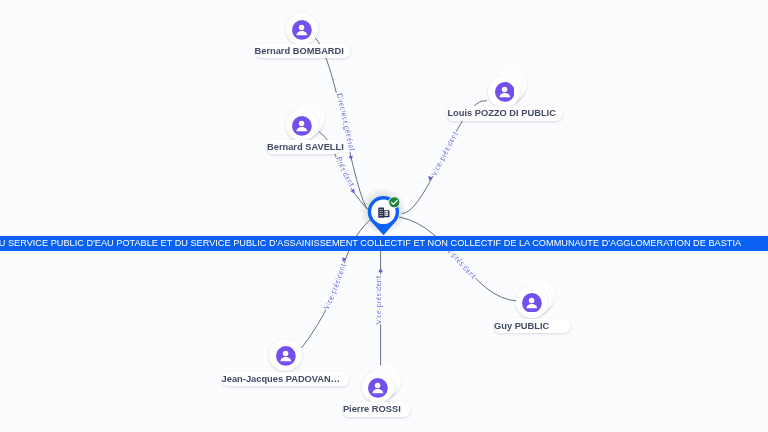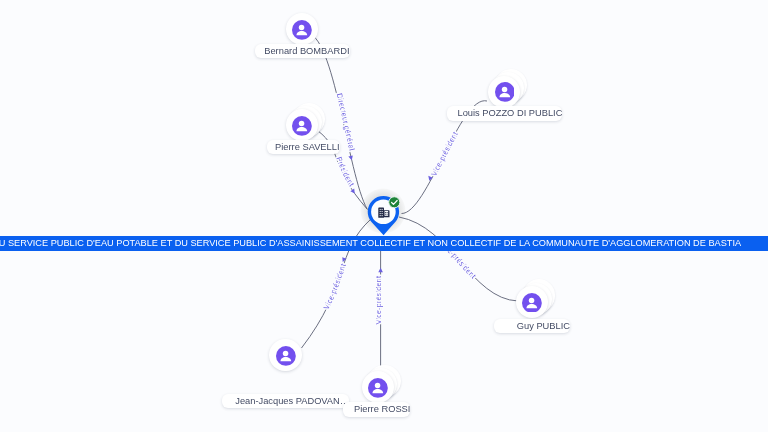--- a/index.html
+++ b/index.html
@@ -14,21 +14,21 @@
   .earrow{fill:#6b5fe0;}
 
   
   .pnode{position:absolute;}
   .stack{position:absolute;border-radius:50%;background:#ffffff;
          box-shadow:0 1px 2px rgba(40,50,80,.16);}
   .disc{position:absolute;border-radius:50%;background:#fff;
         box-shadow:0 1px 3px rgba(40,50,80,.18);}
   .plabel{position:absolute;background:#fff;border-radius:6px;
           box-shadow:0 1px 3px rgba(40,50,80,.16);
-          color:#434b64;white-space:nowrap;text-align:right;}
+          color:#434b64;white-space:nowrap;text-align:left;font-weight:bold;}
   .banner{position:absolute;background:#0a60f0;color:#fff;white-space:nowrap;}
 </style>
 </head>
 <body>
 
 <div id="stage">
 
   <svg class="layer" viewBox="0 0 768 432">
     <defs>
       <radialGradient id="halo-grad" cx="50%" cy="50%" r="50%">
@@ -130,21 +130,21 @@
   <div class="pnode" style="left:285.8px;top:109.2px;width:40px;height:40px;">
     <div class="stack" style="left:6.9px;top:-6.7px;width:32.2px;height:32.2px;"></div>
     <div class="stack" style="left:3.7px;top:-3.5px;width:32.2px;height:32.2px;"></div>
     <div class="disc" style="left:0;top:0;width:32.2px;height:32.2px;"></div>
     <svg style="position:absolute;left:6.4px;top:6.6px;width:19.8px;height:19.8px;" viewBox="0 0 24 24">
       <circle cx="12" cy="12" r="12" fill="#7350ee"></circle>
       <circle cx="11.6" cy="9.1" r="3.35" fill="#fff"></circle>
       <path d="M5.4 18.5 C5.4 15.3 8.2 13.2 11.7 13.2 C15.2 13.2 18.4 15.3 18.4 18.5 Z" fill="#fff"></path>
     </svg>
   </div>
-  <div class="plabel" style="left:267px;top:139.6px;width:72.5px;height:14.6px;line-height:14.6px;font-size:9.3px;">Pierre SAVELLI</div>
+  <div class="plabel" style="left:267px;top:139.6px;width:72.5px;height:14.6px;line-height:14.6px;font-size:9.3px;">Bernard SAVELLI</div>
 
   <div class="pnode" style="left:488.3px;top:75.5px;width:40px;height:40px;">
     <div class="stack" style="left:6.9px;top:-6.7px;width:32.2px;height:32.2px;"></div>
     <div class="stack" style="left:3.7px;top:-3.5px;width:32.2px;height:32.2px;"></div>
     <div class="disc" style="left:0;top:0;width:32.2px;height:32.2px;"></div>
     <svg style="position:absolute;left:6.4px;top:6.6px;width:19.8px;height:19.8px;" viewBox="0 0 24 24">
       <circle cx="12" cy="12" r="12" fill="#7350ee"></circle>
       <circle cx="11.6" cy="9.1" r="3.35" fill="#fff"></circle>
       <path d="M5.4 18.5 C5.4 15.3 8.2 13.2 11.7 13.2 C15.2 13.2 18.4 15.3 18.4 18.5 Z" fill="#fff"></path>
     </svg>
@@ -164,21 +164,21 @@
   <div class="plabel" style="left:494px;top:318.7px;width:76px;height:14.6px;line-height:14.6px;font-size:9.3px;">Guy PUBLIC</div>
 
   <div class="pnode" style="left:269.4px;top:339.3px;width:33px;height:33px;">
     <div class="disc" style="left:0;top:0;width:32.2px;height:32.2px;"></div>
     <svg style="position:absolute;left:6.4px;top:6.6px;width:19.8px;height:19.8px;" viewBox="0 0 24 24">
       <circle cx="12" cy="12" r="12" fill="#7350ee"></circle>
       <circle cx="11.6" cy="9.1" r="3.35" fill="#fff"></circle>
       <path d="M5.4 18.5 C5.4 15.3 8.2 13.2 11.7 13.2 C15.2 13.2 18.4 15.3 18.4 18.5 Z" fill="#fff"></path>
     </svg>
   </div>
-  <div class="plabel" style="left:221.6px;top:371.5px;width:127.5px;height:14.6px;line-height:14.6px;font-size:9.3px;margin-top:22px;">Jean-Jacques PADOVAN…</div>
+  <div class="plabel" style="left:221.6px;top:371.5px;width:127.5px;height:14.6px;line-height:14.6px;font-size:9.3px;">Jean-Jacques PADOVAN…</div>
 
   <div class="pnode" style="left:361.6px;top:371.2px;width:40px;height:40px;">
     <div class="stack" style="left:6.9px;top:-6.7px;width:32.2px;height:32.2px;"></div>
     <div class="stack" style="left:3.7px;top:-3.5px;width:32.2px;height:32.2px;"></div>
     <div class="disc" style="left:0;top:0;width:32.2px;height:32.2px;"></div>
     <svg style="position:absolute;left:6.4px;top:6.6px;width:19.8px;height:19.8px;" viewBox="0 0 24 24">
       <circle cx="12" cy="12" r="12" fill="#7350ee"></circle>
       <circle cx="11.6" cy="9.1" r="3.35" fill="#fff"></circle>
       <path d="M5.4 18.5 C5.4 15.3 8.2 13.2 11.7 13.2 C15.2 13.2 18.4 15.3 18.4 18.5 Z" fill="#fff"></path>
     </svg>

